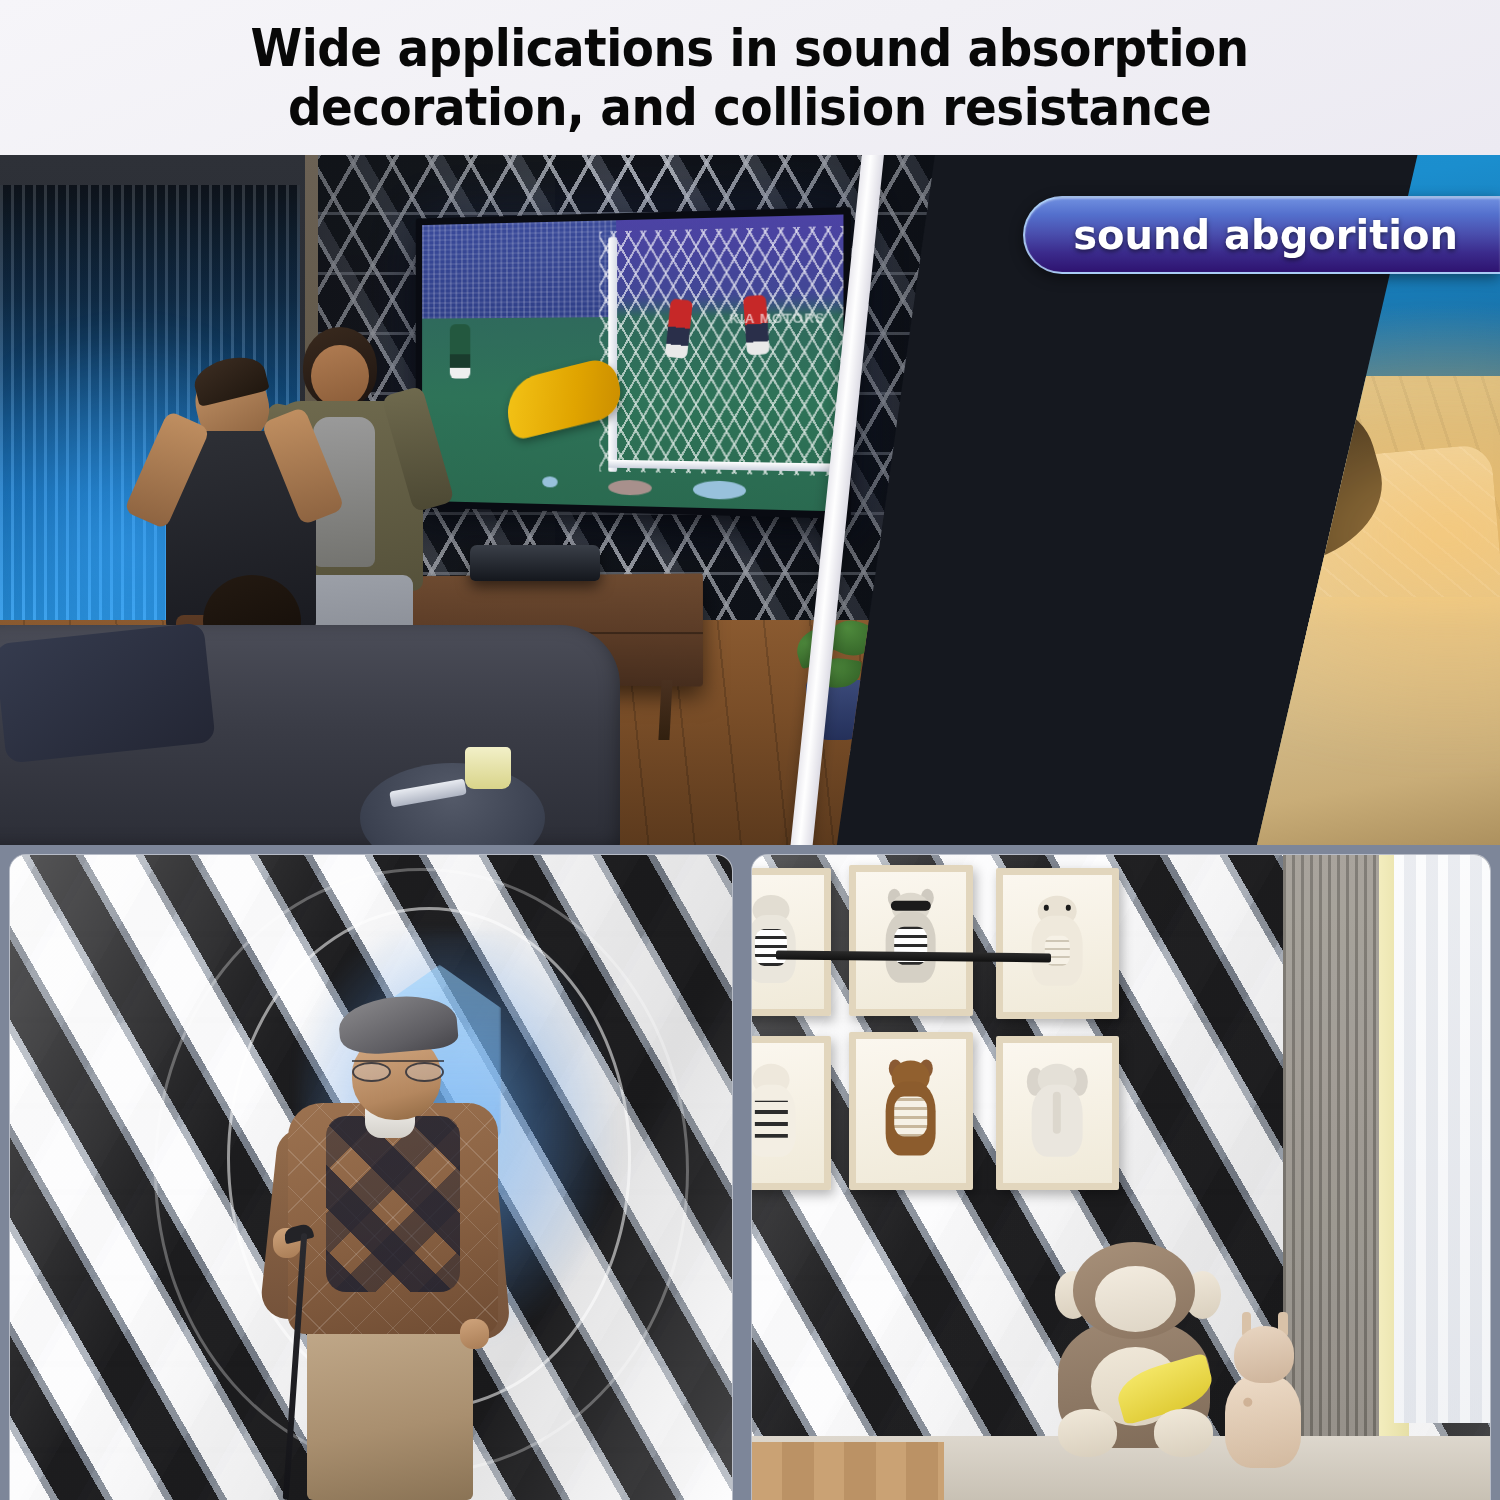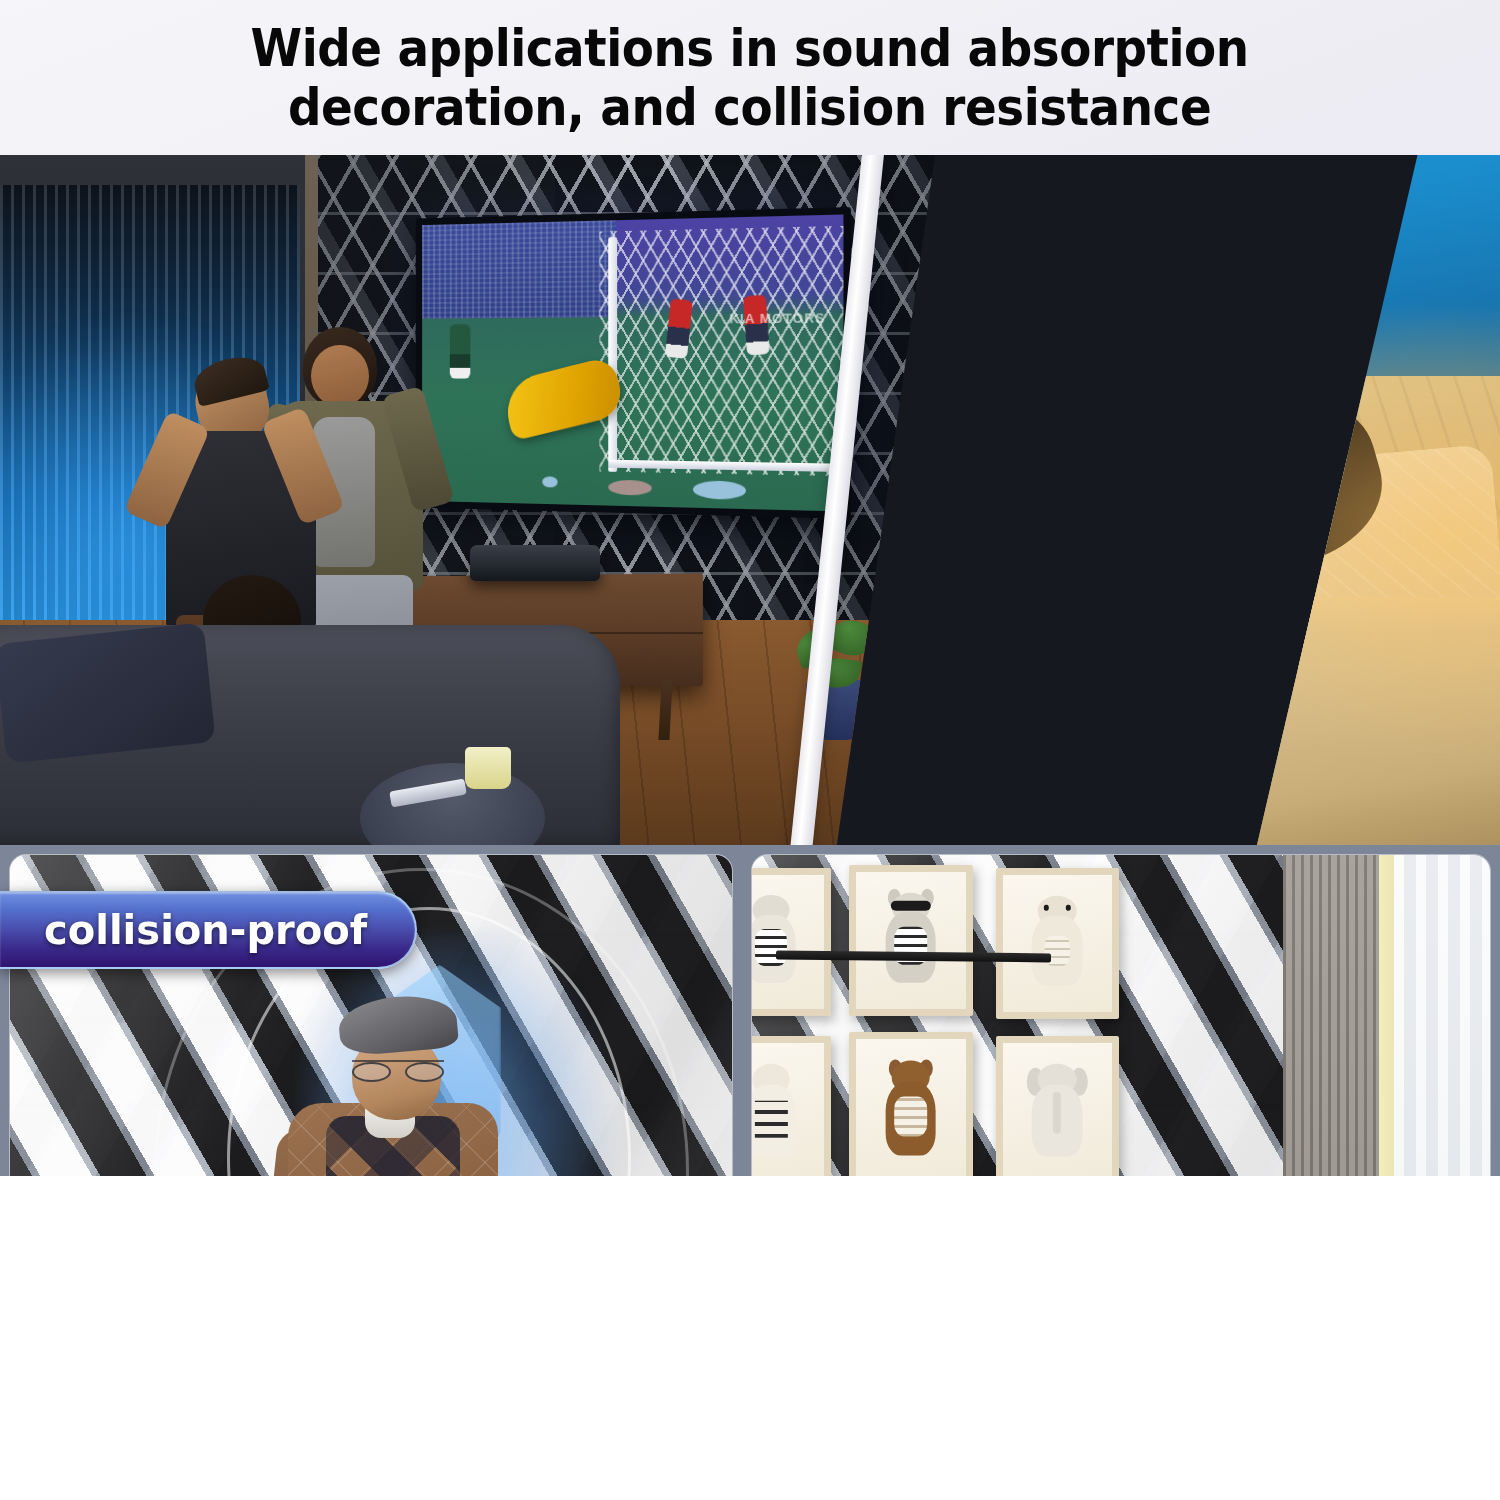--- a/index.html
+++ b/index.html
@@ -9,21 +9,21 @@
     width: 1500px;
     height: 1500px;
     overflow: hidden;
     font-family: "Liberation Sans", sans-serif;
     background: #ffffff;
   }
 
   #stage {
     position: relative;
     width: 1500px;
-    height: 1176px;
+    height: 1500px;
     background: #7d8699;
     overflow: hidden;
   }
 
   
   .header {
     position: absolute;
     left: 0; top: 0;
     width: 1500px;
     height: 155px;
@@ -814,20 +814,23 @@
         <div class="bed-face"></div>
         <div class="bed-arm"></div>
         <div class="bed-blanket-lower"></div>
         <div class="bed-warmlight"></div>
       </div>
     </div>
 
     <div class="top-divider"></div>
   </div>
 
+  <div class="badge badge-sound">
+    <span>sound abgorition</span>
+  </div>
 
   <div class="row-bottom">
 
     <div class="panel-bl">
       <div class="geo-bold"></div>
       <div class="geo-bold-sheen"></div>
       <div class="shield-glow"></div>
       <div class="shield-shape"></div>
       <div class="shield-ring" style="left:30%;top:8%;width:56%;height:78%"></div>
       <div class="shield-ring" style="left:20%;top:2%;width:74%;height:94%;border-color:rgba(255,255,255,.3)"></div>
@@ -934,18 +937,15 @@
 
       <div class="plush-giraffe">
         <div class="pg-horn" style="left:26%"></div>
         <div class="pg-horn" style="right:26%"></div>
         <div class="pg-body"></div>
         <div class="pg-head"></div>
       </div>
     </div>
   </div>
 
-  <div class="badge badge-collision">
-    <span>collision-proof</span>
-  </div>
 
 
 </div>
 
 </body></html>

